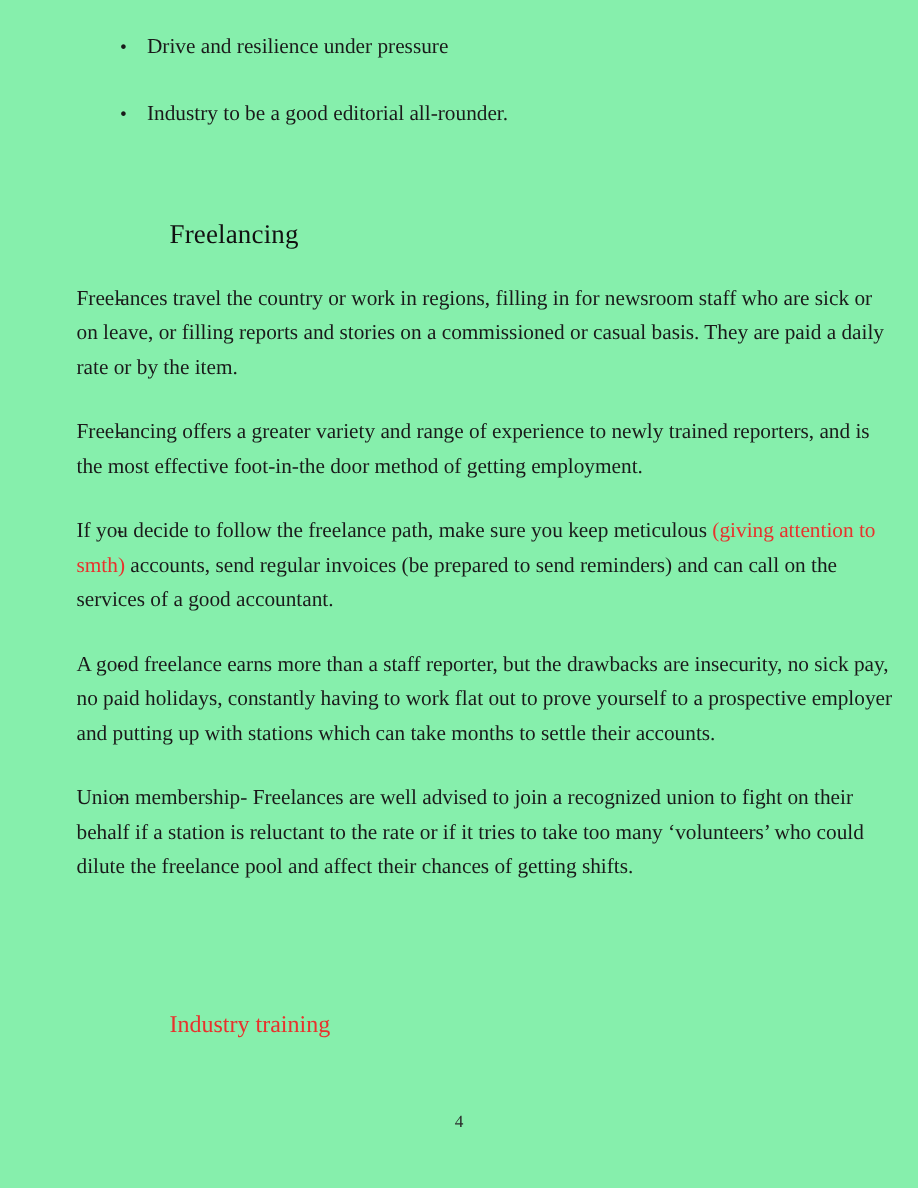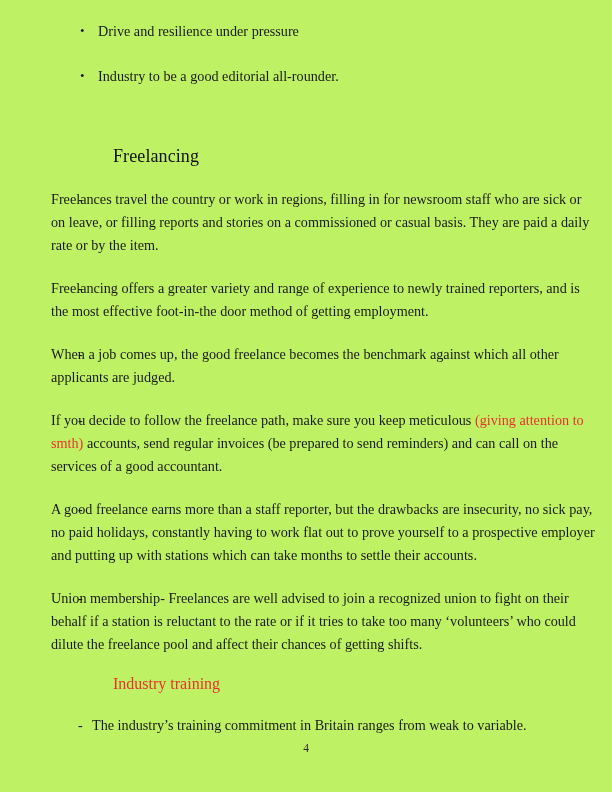--- a/index.html
+++ b/index.html
@@ -9,21 +9,21 @@
     background: #ffffff;
   }
   body {
     font-family: "Liberation Serif", "DejaVu Serif", serif;
     color: #1a1a1a;
   }
   .page {
     position: relative;
     width: 612px;
     height: 792px;
-    background: #bef264;
+    background: #86efac;
     overflow: hidden;
     box-sizing: border-box;
   }
 
   
   .bullet-list {
     list-style: none;
     margin: 0;
     padding: 0;
     position: absolute;
@@ -143,25 +143,23 @@
   <ul class="bullet-list">
     <li class="bullet-item">Drive and resilience under pressure</li>
     <li class="bullet-item">Industry to be a good editorial all-rounder.</li>
   </ul>
 
   <div class="heading-freelancing">Freelancing</div>
 
   <ul class="dash-list">
     <li class="dash-item">Freelances travel the country or work in regions, filling in for newsroom staff who are sick or on leave, or filling reports and stories on a commissioned or casual basis. They are paid a daily rate or by the item.</li>
     <li class="dash-item">Freelancing offers a greater variety and range of experience to newly trained reporters, and is the most effective foot-in-the door method of getting employment.</li>
-    <li class="dash-item">When a job comes up, the good freelance becomes the benchmark against which all other applicants are judged.</li>
     <li class="dash-item"><span>If you decide to follow the freelance path, make sure you keep meticulous </span><span class="redtext">(giving attention to smth)</span><span> accounts, send regular invoices (be prepared to send reminders) and can call on the services of a good accountant.</span></li>
     <li class="dash-item">A good freelance earns more than a staff reporter, but the drawbacks are insecurity, no sick pay, no paid holidays, constantly having to work flat out to prove yourself to a prospective employer and putting up with stations which can take months to settle their accounts.</li>
     <li class="dash-item">Union membership- Freelances are well advised to join a recognized union to fight on their behalf if a station is reluctant to the rate or if it tries to take too many ‘volunteers’ who could dilute the freelance pool and affect their chances of getting shifts.</li>
   </ul>
 
   <div class="heading-industry">Industry training</div>
 
-  <div class="dash-item-standalone">The industry’s training commitment in Britain ranges from weak to variable.</div>
 
   <div class="page-number">4</div>
 
 </div>
 
 </body></html>

